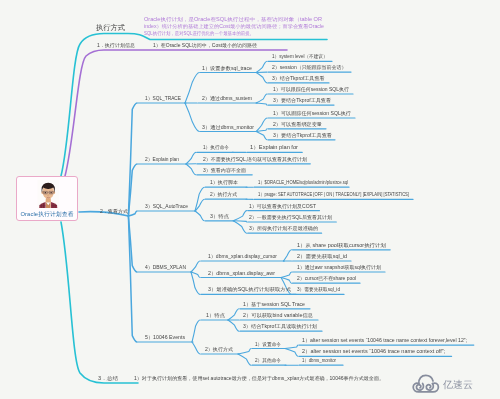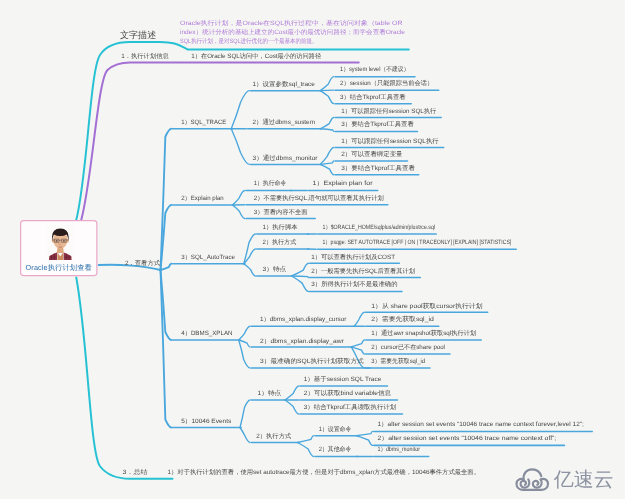--- a/index.html
+++ b/index.html
@@ -10,21 +10,21 @@
   .n{position:absolute;white-space:nowrap;color:#454545;font-size:5px;
      line-height:6px;letter-spacing:0px;transform-origin:0 50%;}
   .ndesc{color:#b07ad8;}
   #root{position:absolute;left:16px;top:176px;width:62px;height:45px;
         border:1px solid #eaa9c8;border-radius:3px;background:#fffcfe;
         box-sizing:border-box;overflow:hidden;}
   #rootlabel{position:absolute;top:33px;left:0;width:100%;text-align:center;
              font-size:5.8px;color:#2b6fa8;letter-spacing:.1px;}
   #portrait{position:absolute;left:18.5px;top:3.3px;}
   #wm{position:absolute;left:411px;top:374px;display:flex;align-items:center;}
-  #wmtext{font-size:16px;color:#8c92a1;line-height:15.4px;margin-left:2px;
+  #wmtext{font-size:10px;color:#8c92a1;line-height:15.4px;margin-left:2px;
           letter-spacing:0px;}
 </style>
 </head>
 <body>
 
 <div id="stage">
   <svg id="wires" width="500" height="399" viewBox="0 0 500 399">
       <path d="M138 103L186 103" stroke="#4aa7de" stroke-width="1.2" fill="none" stroke-linecap="round"></path>
       <path d="M200.4 72.5L257.2 72.5" stroke="#4aa7de" stroke-width="1.2" fill="none" stroke-linecap="round"></path>
       <path d="M268 61.3L332 61.3" stroke="#4aa7de" stroke-width="1.2" fill="none" stroke-linecap="round"></path>
@@ -178,21 +178,21 @@
 
         <path d="M38.4 18.0
                  C41.2 22.0 40.4 28.4 35.4 30.2
                  C30.6 31.9 26.0 28.6 26.6 24.2
                  C27.1 20.6 31.4 19.3 33.9 21.5
                  C35.7 23.0 35.2 25.8 33.3 26.4"></path>
       </g>
     </svg>
     <span id="wmtext">亿速云</span>
   </div>
-<div class="n" style="left: 96.4px; top: 24.9px; font-size: 7.3px; transform: scaleX(0.993576);">文字描述</div>
+<div class="n" style="left: 96.4px; top: 24.9px; font-size: 7.3px; transform: scaleX(0.993576);">执行方式</div>
     <div class="n ndesc" style="left: 144px; top: 15.8px; transform: scaleX(1.11807);">Oracle执行计划，是Oracle在SQL执行过程中，基在访问对象（table OR</div>
     <div class="n ndesc" style="left: 144px; top: 23px; transform: scaleX(1.0467);">index）统计分析的基础上建立的Cost最小的最优访问路径；而学会查看Oracle</div>
     <div class="n ndesc" style="left: 144px; top: 30.2px; transform: scaleX(0.87989);">SQL执行计划，是对SQL进行优化的一个最基本的前提。</div>
     <div class="n" style="left: 97px; top: 42px; transform: scaleX(1.00579);">1．执行计划信息</div>
     <div class="n" style="left: 153px; top: 42px; transform: scaleX(0.9982);">1）在Oracle SQL访问中，Cost最小的访问路径</div>
     <div class="n" style="left: 100px; top: 208px; transform: scaleX(1.00787);">2．查看方式</div>
     <div class="n" style="left: 145px; top: 95px; transform: scaleX(0.9596);">1）SQL_TRACE</div>
     <div class="n" style="left: 202px; top: 64.5px; transform: scaleX(1.03997);">1）设置参数sql_trace</div>
     <div class="n" style="left: 271.5px; top: 53.3px; transform: scaleX(0.920446);">1）system level（不建议）</div>
     <div class="n" style="left: 271.5px; top: 64.1px; transform: scaleX(0.996864);">2）session（只能跟踪当前会话）</div>

